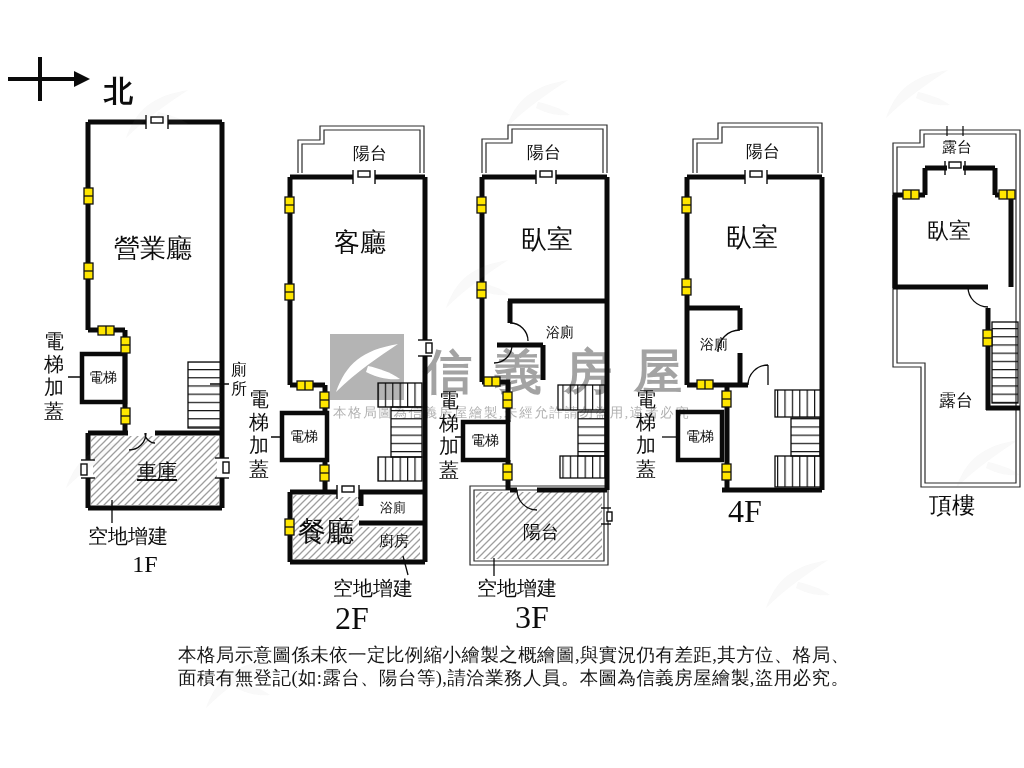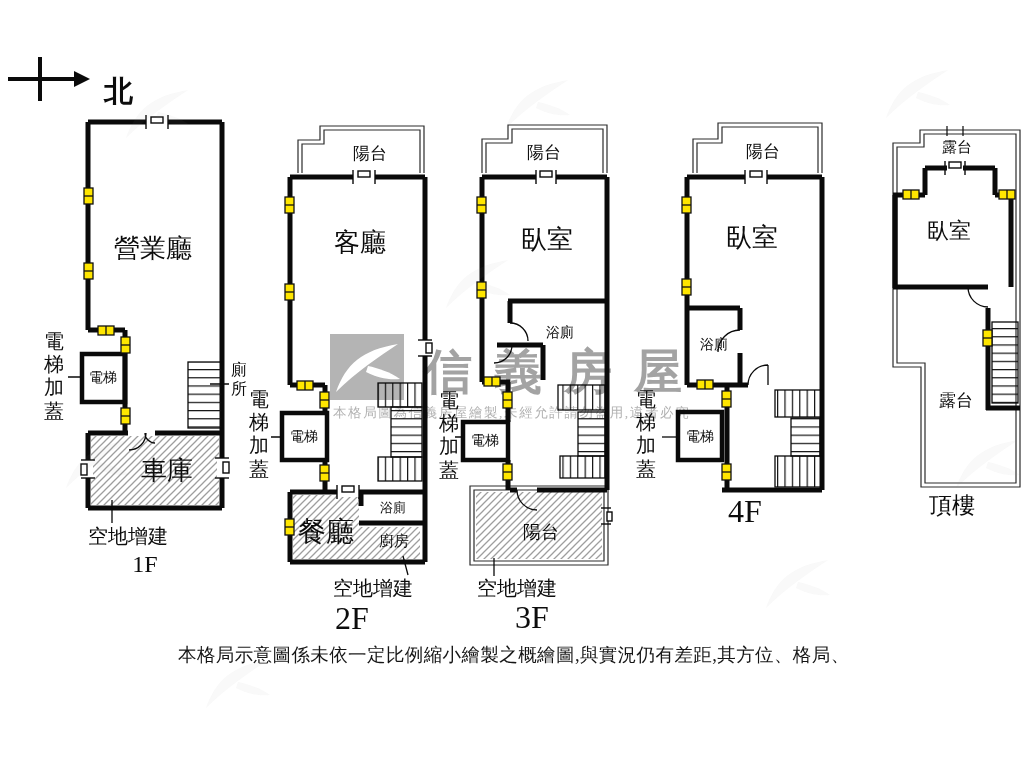--- a/index.html
+++ b/index.html
@@ -293,21 +293,21 @@
     </g>
   </svg>
 
   <div id="label-layer">
     <div class="lbl" style="left:104px;top:77px;font-size:29px;font-weight:bold;">北</div>
 
     <div class="lbl ctr" style="left:153px;top:249px;font-size:26px;">營業廳</div>
     <div class="vlbl" style="left:42px;top:330px;width:22px;font-size:20px;">電梯加蓋</div>
     <div class="lbl ctr" style="left:103px;top:378px;font-size:14px;">電梯</div>
     <div class="vlbl" style="left:229px;top:361px;width:18px;font-size:16px;">廁所</div>
-    <div class="lbl ctr" style="left:167px;top:471px;font-size:26px;">車庫</div>
+    <div class="lbl ctr" style="left:157px;top:471px;font-size:20px;text-decoration:underline;">車庫</div>
     <div class="lbl" style="left:88px;top:526px;font-size:20px;">空地增建</div>
     <div class="lbl ctr" style="left:145px;top:564px;font-size:24px;">1F</div>
 
     <div class="lbl ctr" style="left:370px;top:153px;font-size:17px;">陽台</div>
     <div class="lbl ctr" style="left:360px;top:243px;font-size:26px;">客廳</div>
     <div class="vlbl" style="left:247px;top:388px;width:22px;font-size:20px;">電梯加蓋</div>
     <div class="lbl ctr" style="left:304px;top:437px;font-size:14px;">電梯</div>
     <div class="lbl ctr" style="left:326px;top:532px;font-size:28px;">餐廳</div>
     <div class="lbl ctr" style="left:393px;top:507px;font-size:13px;">浴廁</div>
     <div class="lbl ctr" style="left:394px;top:541px;font-size:15px;">廚房</div>
@@ -331,14 +331,15 @@
     <div class="lbl ctr" style="left:745px;top:511px;font-size:32px;">4F</div>
 
     <div class="lbl ctr" style="left:957px;top:147px;font-size:15px;">露台</div>
     <div class="lbl ctr" style="left:949px;top:231px;font-size:22px;">臥室</div>
     <div class="lbl ctr" style="left:956px;top:400px;font-size:17px;">露台</div>
     <div class="lbl ctr" style="left:952px;top:505px;font-size:23px;">頂樓</div>
   </div>
 
   <div id="disclaimer">
     <div>本格局示意圖係未依一定比例縮小繪製之概繪圖,與實況仍有差距,其方位、格局、</div>
+    <div>面積有無登記(如:露台、陽台等),請洽業務人員。本圖為信義房屋繪製,盜用必究。</div>
   </div>
 </div>
 
 </body></html>

